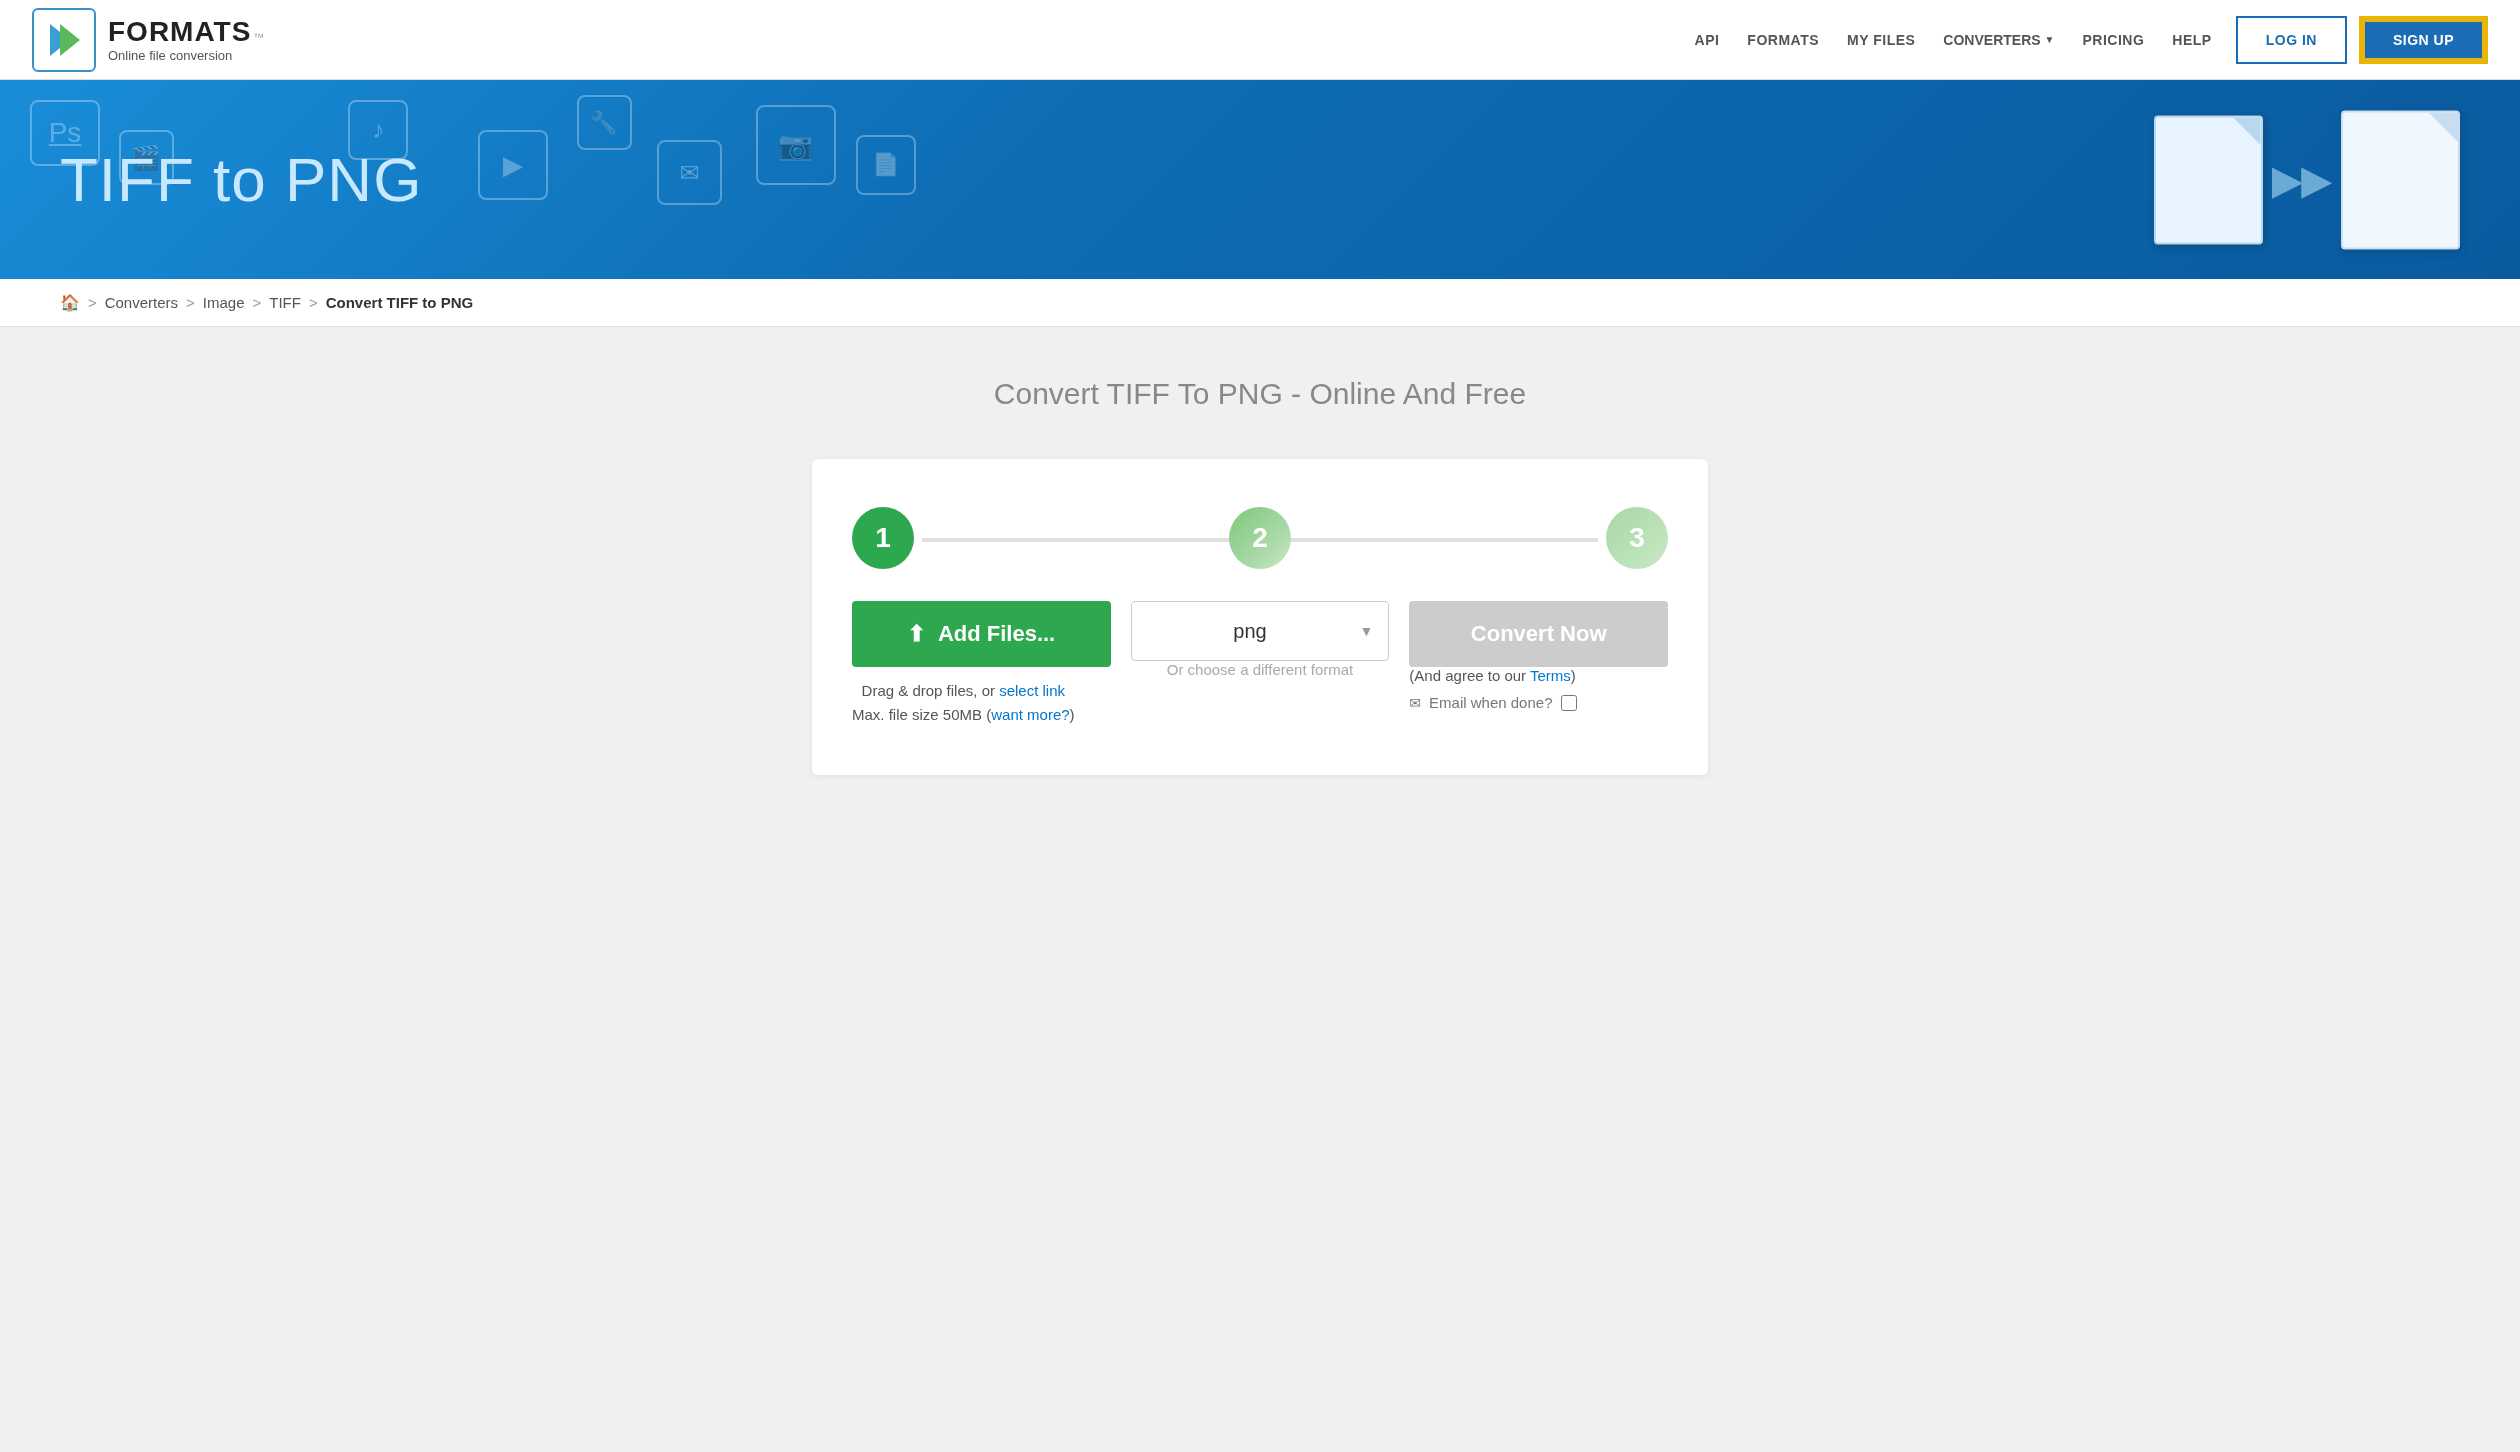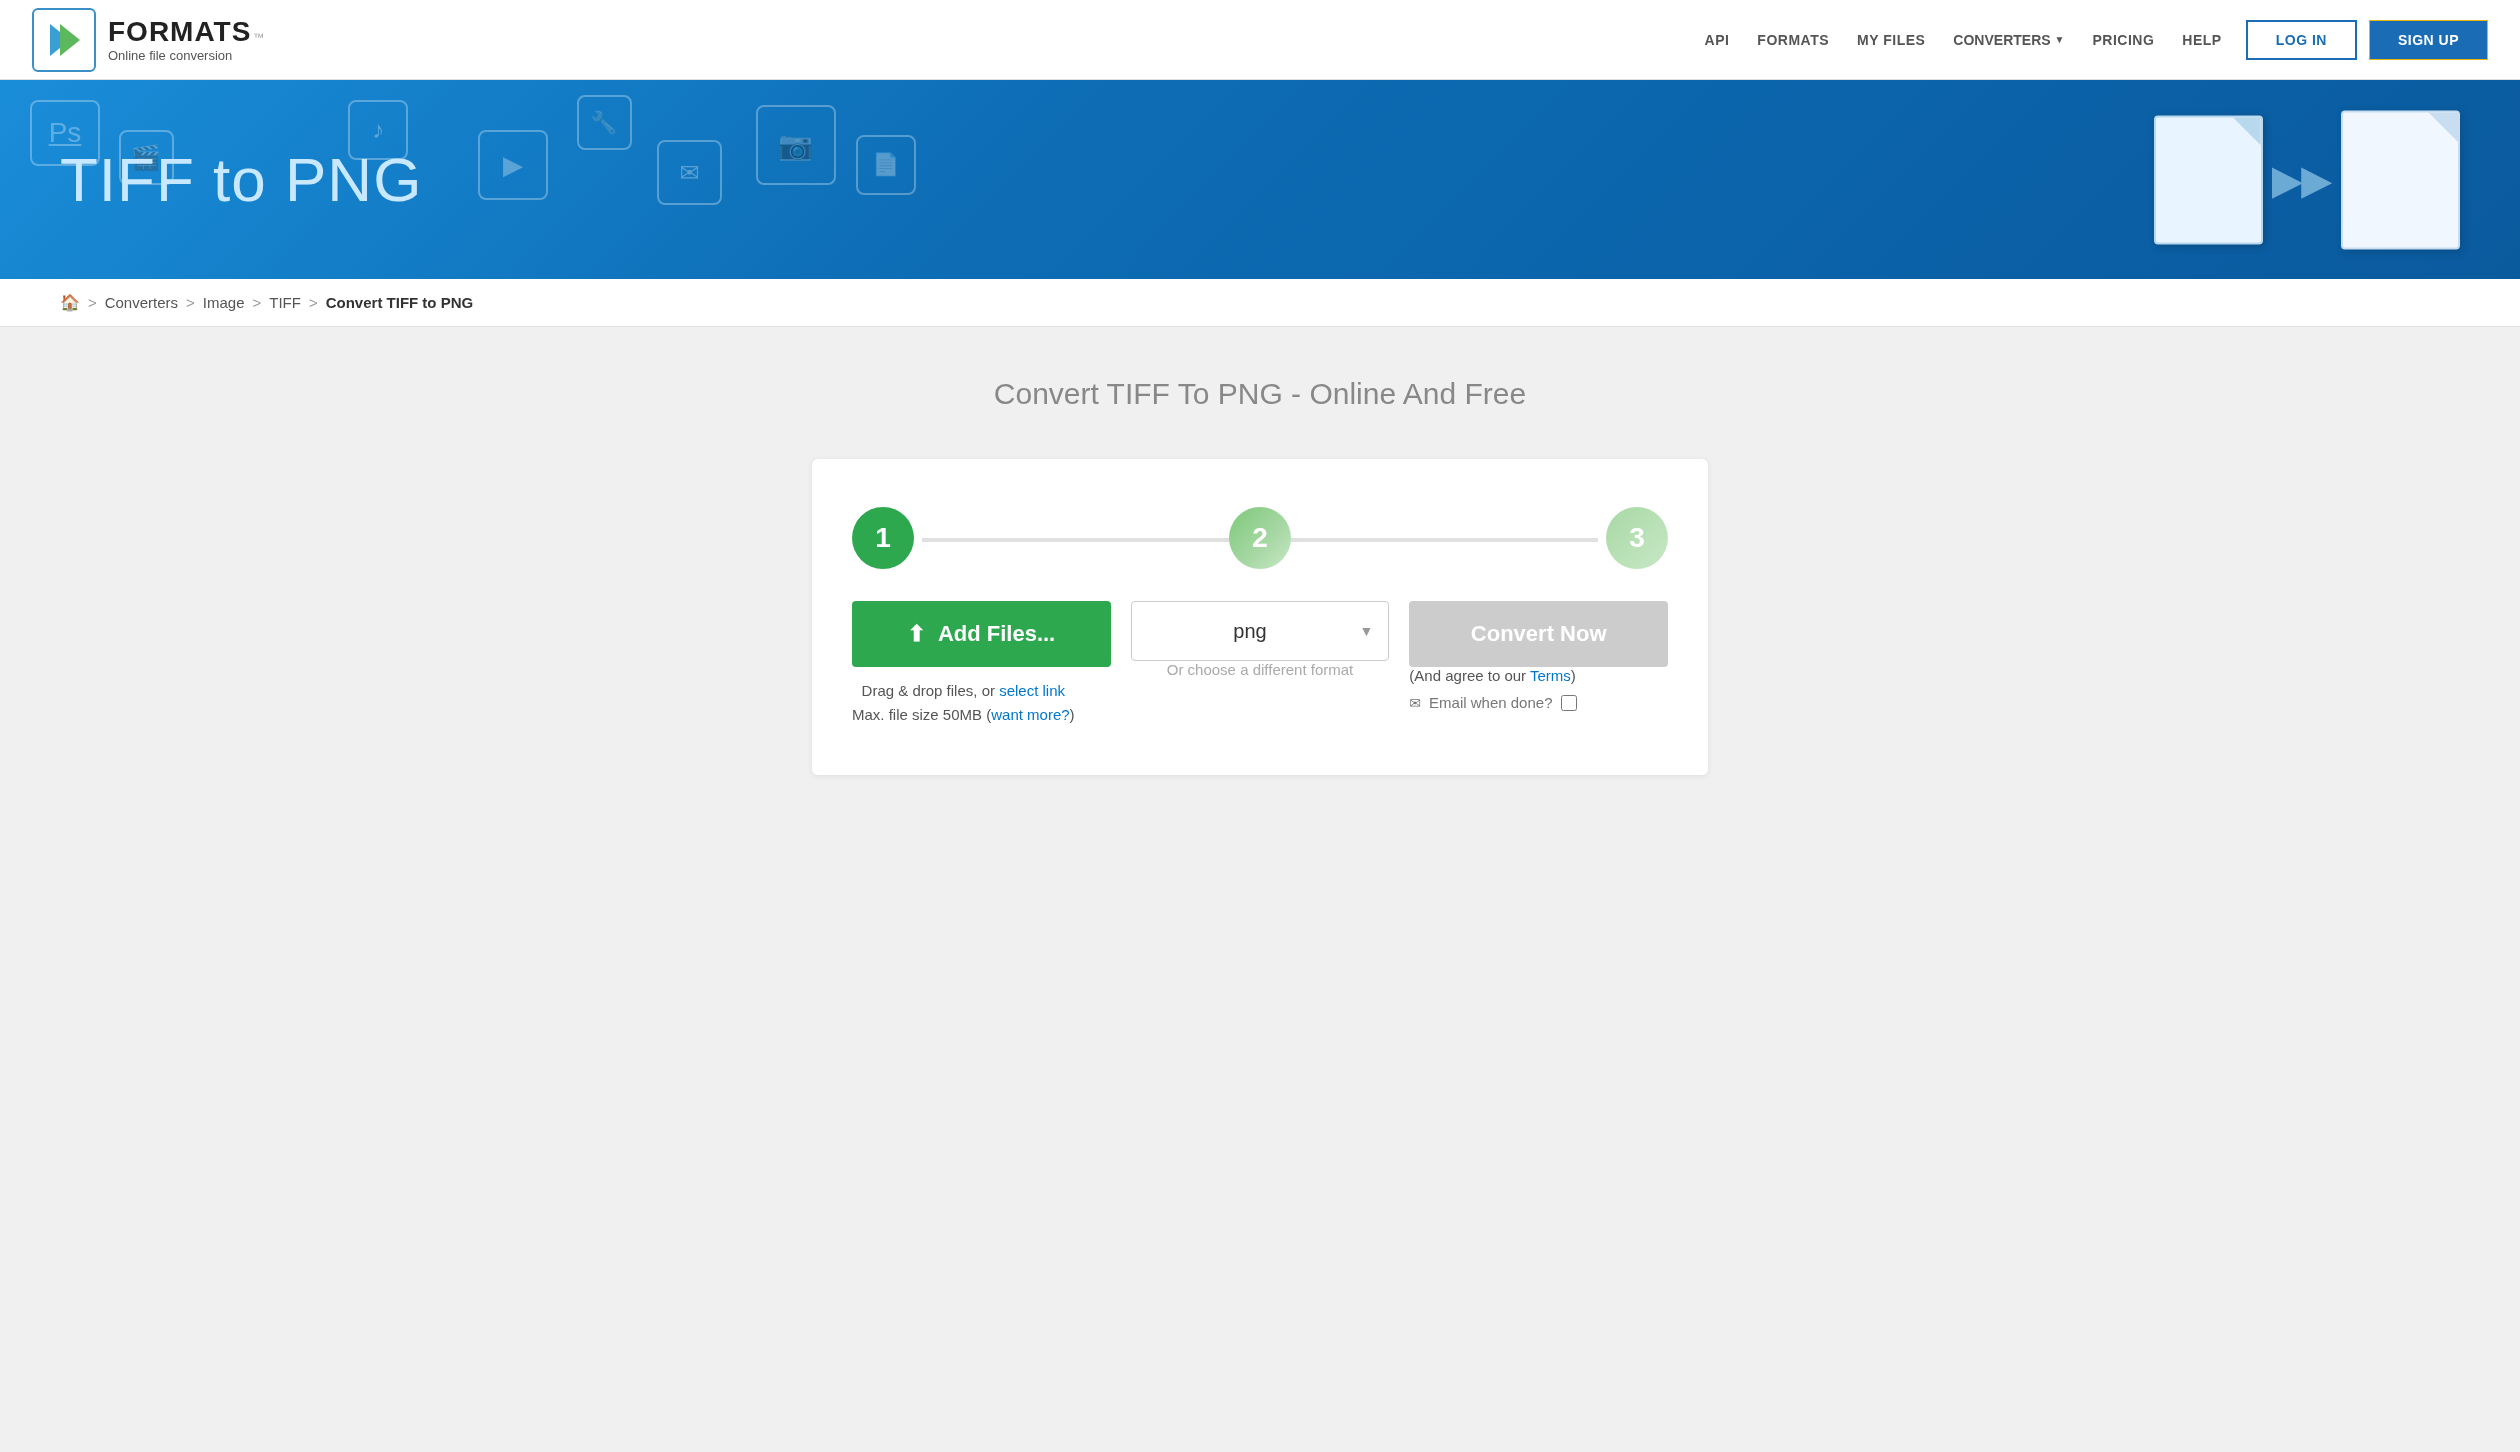--- a/index.html
+++ b/index.html
@@ -63,21 +63,21 @@
       border: 2px solid #1a6db5;
       color: #1a6db5;
       background: #fff;
       padding: 10px 28px;
       font-size: 14px;
       font-weight: bold;
       cursor: pointer;
       letter-spacing: 0.5px;
     }
     .btn-signup {
-      border: 1px solid #eab308;
+      border: 6px solid #eab308;
       background: #1a6db5;
       color: #fff;
       padding: 10px 28px;
       font-size: 14px;
       font-weight: bold;
       cursor: pointer;
       letter-spacing: 0.5px;
     }
 
     

